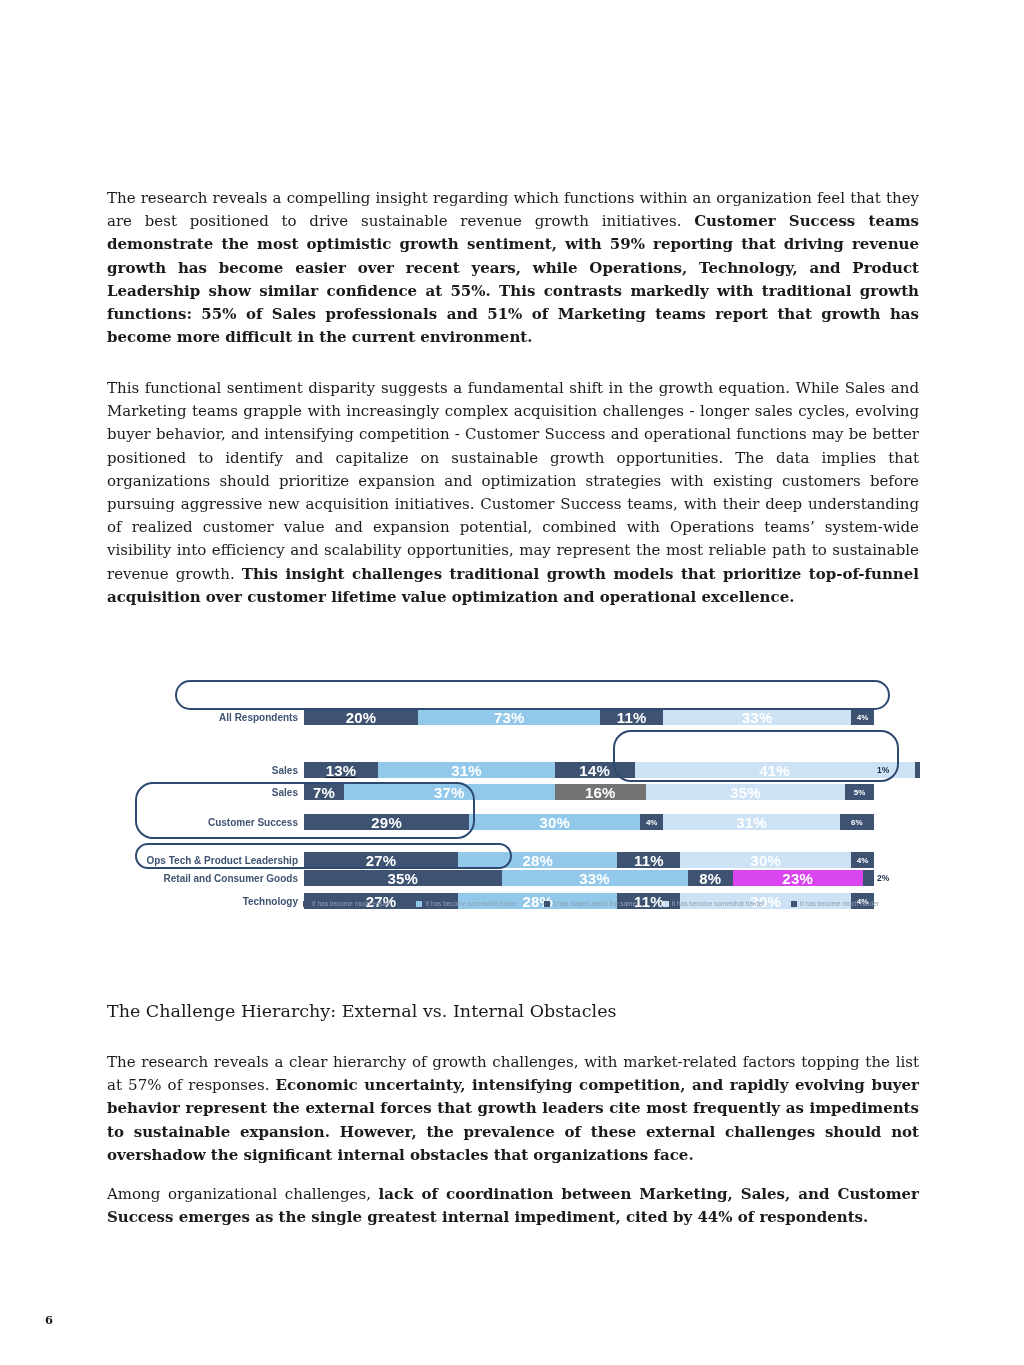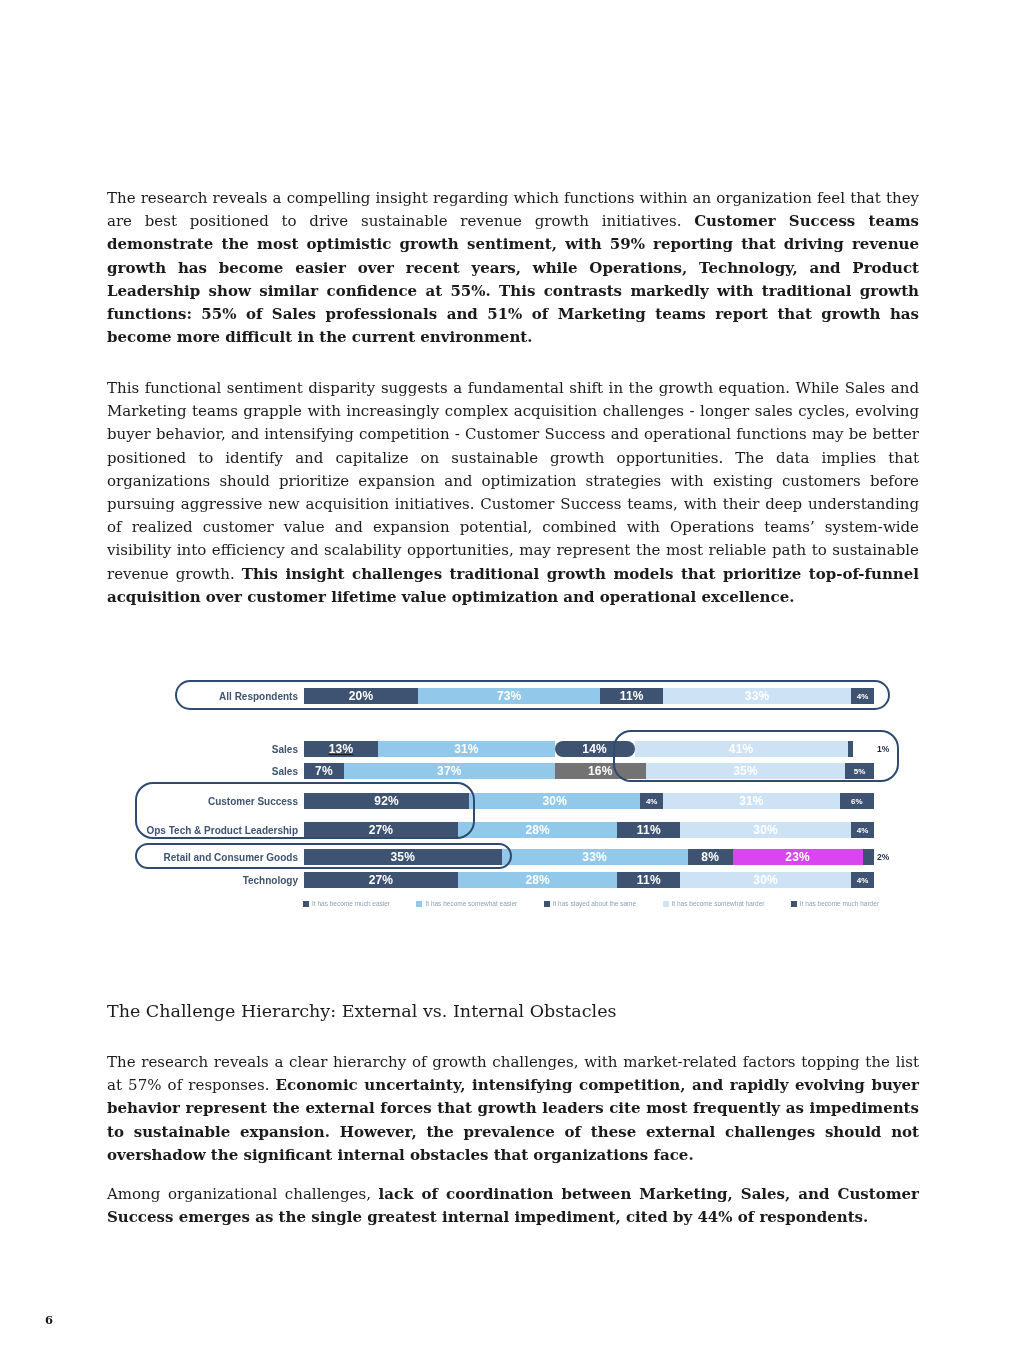--- a/index.html
+++ b/index.html
@@ -19,28 +19,28 @@
   }
   .pagenum{
     position:absolute;left:45px;top:1313px;
     font-size:11.5px;font-weight:bold;
   }
   
   .chart{
     position:absolute;left:135px;top:678px;width:800px;height:245px;
     font-family:"Liberation Sans", sans-serif;
   }
-  .crow{position:absolute;left:0;height:16px;display:flex;align-items:center;}
+  .crow{position:absolute;left:0;height:16px;display:flex;align-items:center;margin-top:21px;}
   .rlabel{
     width:163px;padding-right:6px;text-align:right;white-space:nowrap;
     font-size:10px;font-weight:700;color:#3e5372;
   }
   .track{display:flex;height:16px;width:570px;flex:none;}
   .seg{display:flex;align-items:center;justify-content:center;height:100%;overflow:hidden;flex:none;}
-  .seg .pct{color:#ffffff;font-size:12px;font-weight:700;letter-spacing:.2px;white-space:nowrap;}
+  .seg .pct{color:#ffffff;font-size:15px;font-weight:700;letter-spacing:.2px;white-space:nowrap;}
   .seg.sm .pct{font-size:8px;letter-spacing:0;}
   .outpct{font-size:8.5px;font-weight:700;color:#1c2b45;margin-left:3px;white-space:nowrap;}
   .hl{position:absolute;box-sizing:border-box;border:2.5px solid #2f4a70;background:transparent;pointer-events:none;}
   .legend{
     position:absolute;top:222px;left:168px;width:576px;
     display:flex;justify-content:space-between;align-items:center;
   }
   .litem{display:flex;align-items:center;gap:3px;}
   .lsw{width:6px;height:6px;flex:none;}
   .ltxt{font-size:6.5px;color:#8da0b5;white-space:nowrap;}
@@ -74,24 +74,24 @@
     </div>
     <div class="crow" style="top: 63px;">
       <div class="rlabel">Sales</div>
       <div class="track">
         <div class="seg" style="width: 74.1px; background: rgb(62, 83, 114); text-decoration: underline;">
           <span class="pct">13%</span>
         </div>
         <div class="seg" style="width: 176.7px; background: rgb(146, 201, 234);">
           <span class="pct">31%</span>
         </div>
-        <div class="seg" style="width: 79.8px; background: rgb(62, 83, 114); border-radius: 8px;">
+        <div class="seg" style="width: 79.8px; background: rgb(62, 83, 114);">
           <span class="pct">14%</span>
         </div>
-        <div class="seg" style="width: 213px; background: rgb(205, 227, 245);">
+        <div class="seg" style="width: 280px; background: rgb(205, 227, 245);">
           <span class="pct">41%</span>
         </div>
         <div class="seg sm" style="width: 5.7px; background: rgb(62, 83, 114);"></div>
       </div>
       <span class="outpct">1%</span>
     </div>
     <div class="crow" style="top: 85px;">
       <div class="rlabel">Sales</div>
       <div class="track">
         <div class="seg" style="width: 39.9px; background: rgb(62, 83, 114);">
@@ -108,37 +108,37 @@
         </div>
         <div class="seg sm" style="width: 28.5px; background: rgb(62, 83, 114);">
           <span class="pct">5%</span>
         </div>
       </div>
     </div>
     <div class="crow" style="top: 115px;">
       <div class="rlabel">Customer Success</div>
       <div class="track">
         <div class="seg" style="width: 165.3px; background: rgb(62, 83, 114);">
-          <span class="pct">92%</span>
+          <span class="pct">29%</span>
         </div>
         <div class="seg" style="width: 171px; background: rgb(146, 201, 234);">
           <span class="pct">30%</span>
         </div>
         <div class="seg sm" style="width: 22.8px; background: rgb(62, 83, 114);">
           <span class="pct">4%</span>
         </div>
         <div class="seg" style="width: 176.7px; background: rgb(205, 227, 245);">
           <span class="pct">31%</span>
         </div>
         <div class="seg sm" style="width: 34.2px; background: rgb(62, 83, 114);">
           <span class="pct">6%</span>
         </div>
       </div>
     </div>
-    <div class="crow" style="top: 144px;">
+    <div class="crow" style="top: 153px;">
       <div class="rlabel">Ops Tech &amp; Product Leadership</div>
       <div class="track">
         <div class="seg" style="width: 153.9px; background: rgb(62, 83, 114);">
           <span class="pct">27%</span>
         </div>
         <div class="seg" style="width: 159.6px; background: rgb(146, 201, 234);">
           <span class="pct">28%</span>
         </div>
         <div class="seg" style="width: 62.7px; background: rgb(62, 83, 114);">
           <span class="pct">11%</span>

